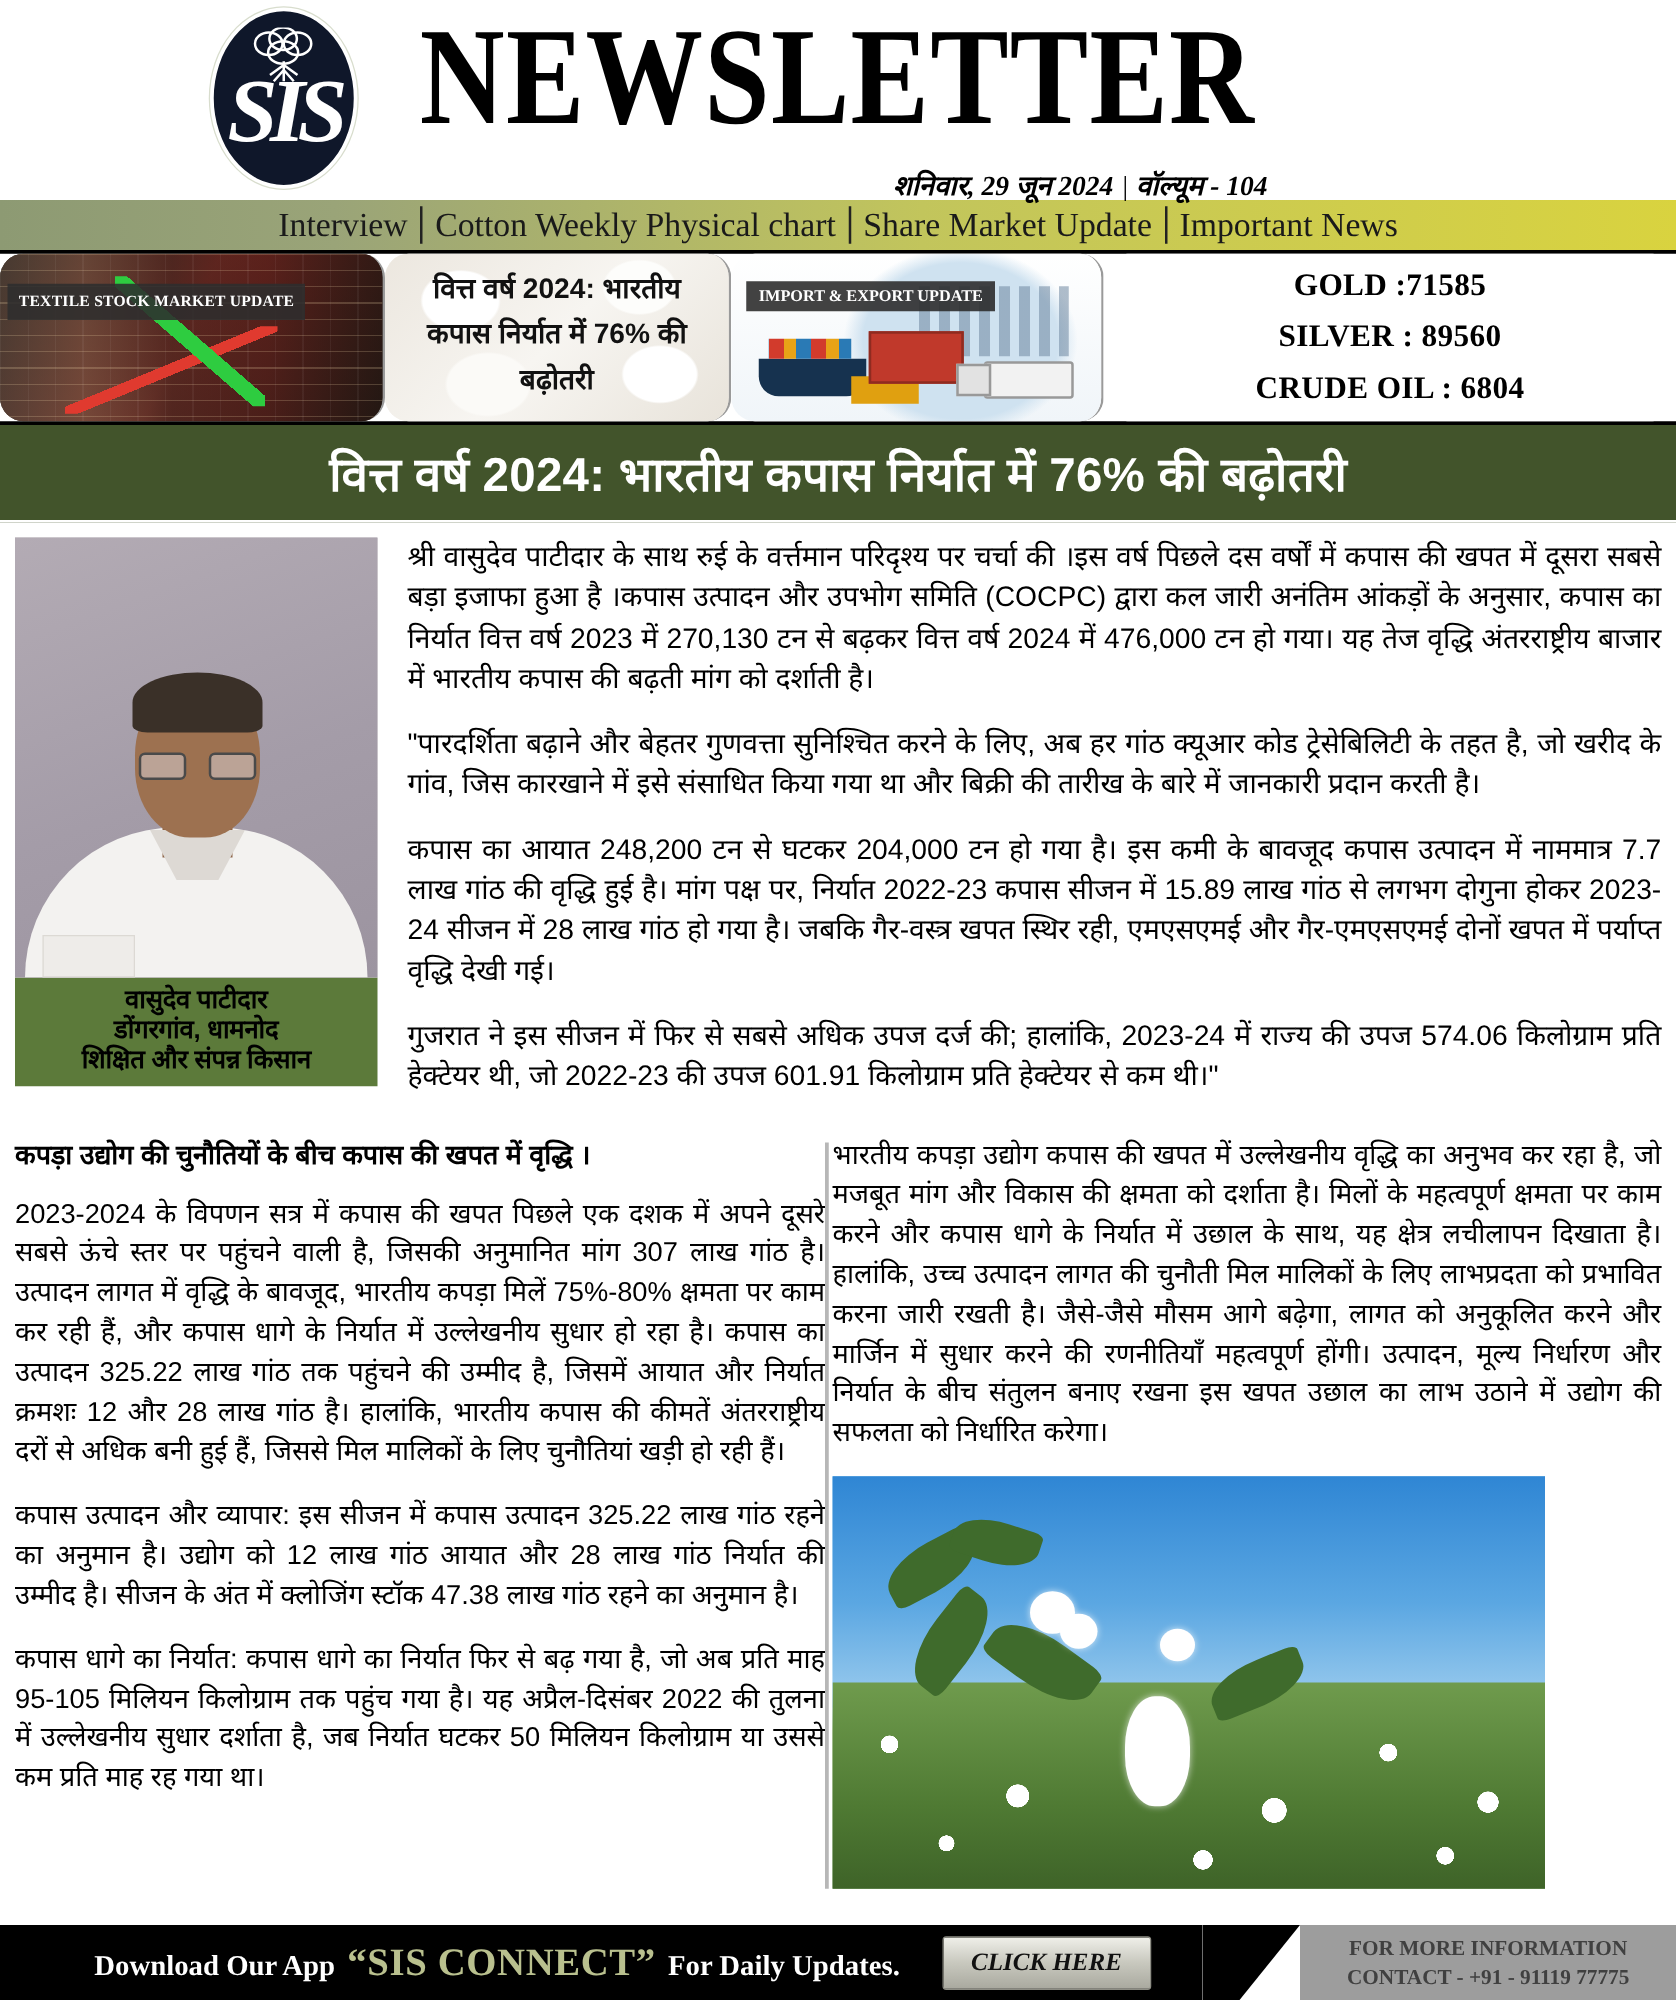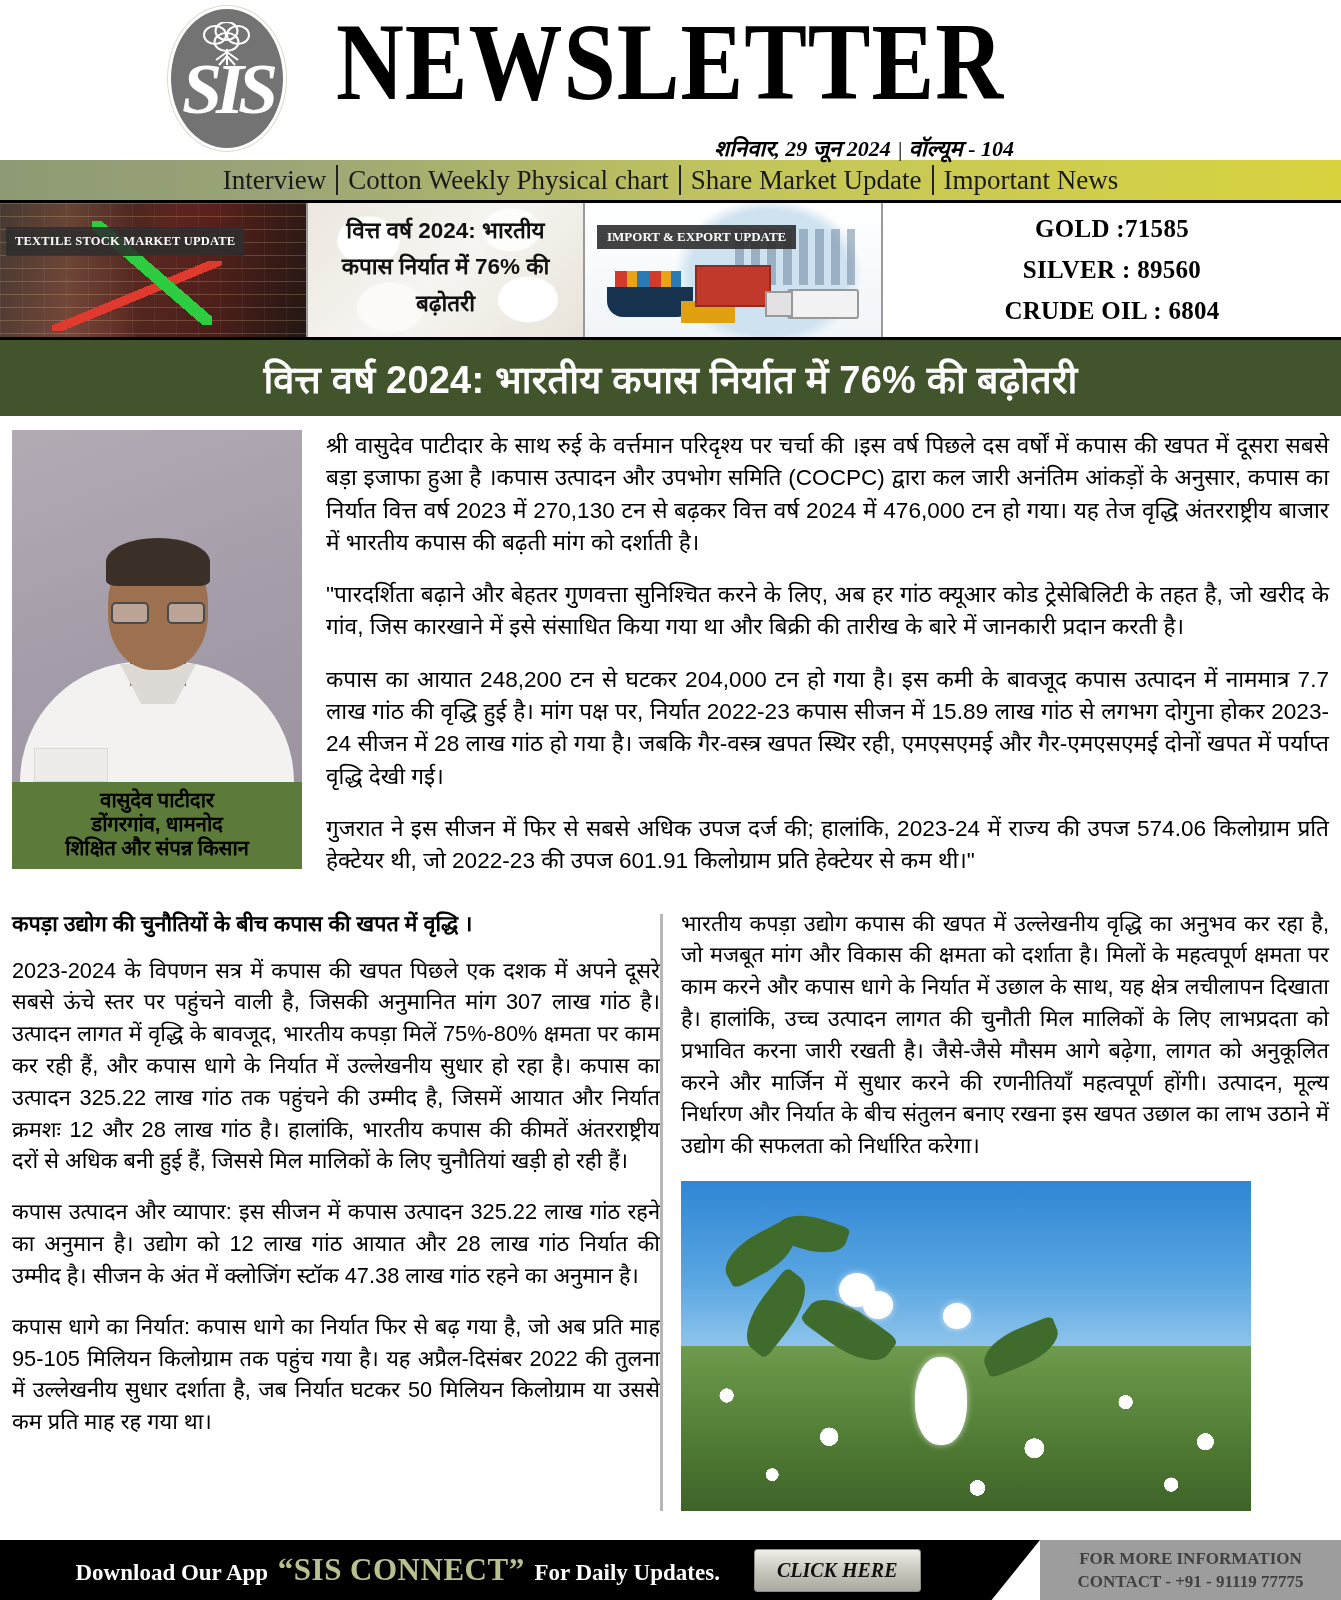--- a/index.html
+++ b/index.html
@@ -9,21 +9,21 @@
     font-family: "Liberation Serif", serif;
     overflow: hidden;
   }
   .page { position: relative; width: 1341px; height: 1600px; background:#fff; }
 
   
   .masthead { position:relative; height:158px; display:flex; align-items:flex-start; }
   .logo-wrap { position:absolute; left:168px; top:6px; width:122px; height:148px; }
   .logo-circle {
     width:118px; height:145px; border-radius:50%;
-    background:#737373; position:relative; overflow:hidden;
+    background:#0f172a; position:relative; overflow:hidden;
     border:3px solid #ffffff; box-shadow:0 0 0 1px #d8ddcd;
   }
   .logo-boll { position:absolute; left:50%; top:13px; transform:translateX(-50%); }
   .logo-sis {
     position:absolute; left:0; right:0; top:44px;
     text-align:center; color:#fff;
     font-family:"Liberation Serif", serif;
     font-size:72px; font-weight:700; font-style:italic;
     letter-spacing:-6px; line-height:1;
   }
@@ -52,21 +52,21 @@
   .nav-inner { display:flex; align-items:center; font-size:27px; color:#1a1a1a; }
   .nav-item { padding:0 10px; white-space:nowrap; }
   .nav-div { width:2px; height:30px; background:#222; }
 
   
   .strip {
     height:140px; display:flex; align-items:stretch;
     border-top:3px solid #000; border-bottom:3px solid #000;
     background:#fff;
   }
-  .strip-cell { position:relative; overflow:hidden; }
+  .strip-cell { position:relative; overflow:hidden;border-radius:19px; }
   .cell-stock { width:308px; border-right:2px solid #9a9a9a; background:#2b2118; }
   .stock-img { position:absolute; inset:0;
     background:
       linear-gradient(115deg, rgba(40,30,25,.55) 0%, rgba(120,35,30,.45) 48%, rgba(30,22,18,.65) 100%),
       linear-gradient(to right, #6b5b4d 0%, #8a6a52 22%, #3b2a22 45%, #55221c 70%, #2c1a14 100%);
   }
   .stock-img::after{
     content:""; position:absolute; inset:0;
     background:
       repeating-linear-gradient(to bottom, rgba(255,230,180,.20) 0 1px, transparent 1px 13px),
@@ -167,21 +167,21 @@
   .lead-col p {
     font-size:22.6px; line-height:1.43; text-align:justify; color:#000;
     font-family:"Liberation Sans", sans-serif; margin-bottom:20px;
     text-justify: inter-word;
   }
 
   
   .body-cols { display:flex; padding:10px 12px 0 12px; gap:0; }
   .col-left { width:648px; flex:0 0 648px; padding-right:0; }
   .col-div { width:3px; background:#b7b7b7; margin:6px 0 0 0; flex:0 0 3px; }
-  .col-right { flex:1; padding-left:18px; }
+  .col-right { flex:1; padding-left:3px; }
   .sub-head {
     font-size:21.5px; font-weight:700; color:#000; margin-bottom:18px;
     font-family:"Liberation Sans", sans-serif;
   }
   .col-left p, .col-right p {
     font-size:21.8px; line-height:1.46; text-align:justify; color:#000;
     font-family:"Liberation Sans", sans-serif; margin-bottom:19px;
   }
   .cotton-photo {
     width:570px; height:330px; margin-top:10px; position:relative; overflow:hidden;

